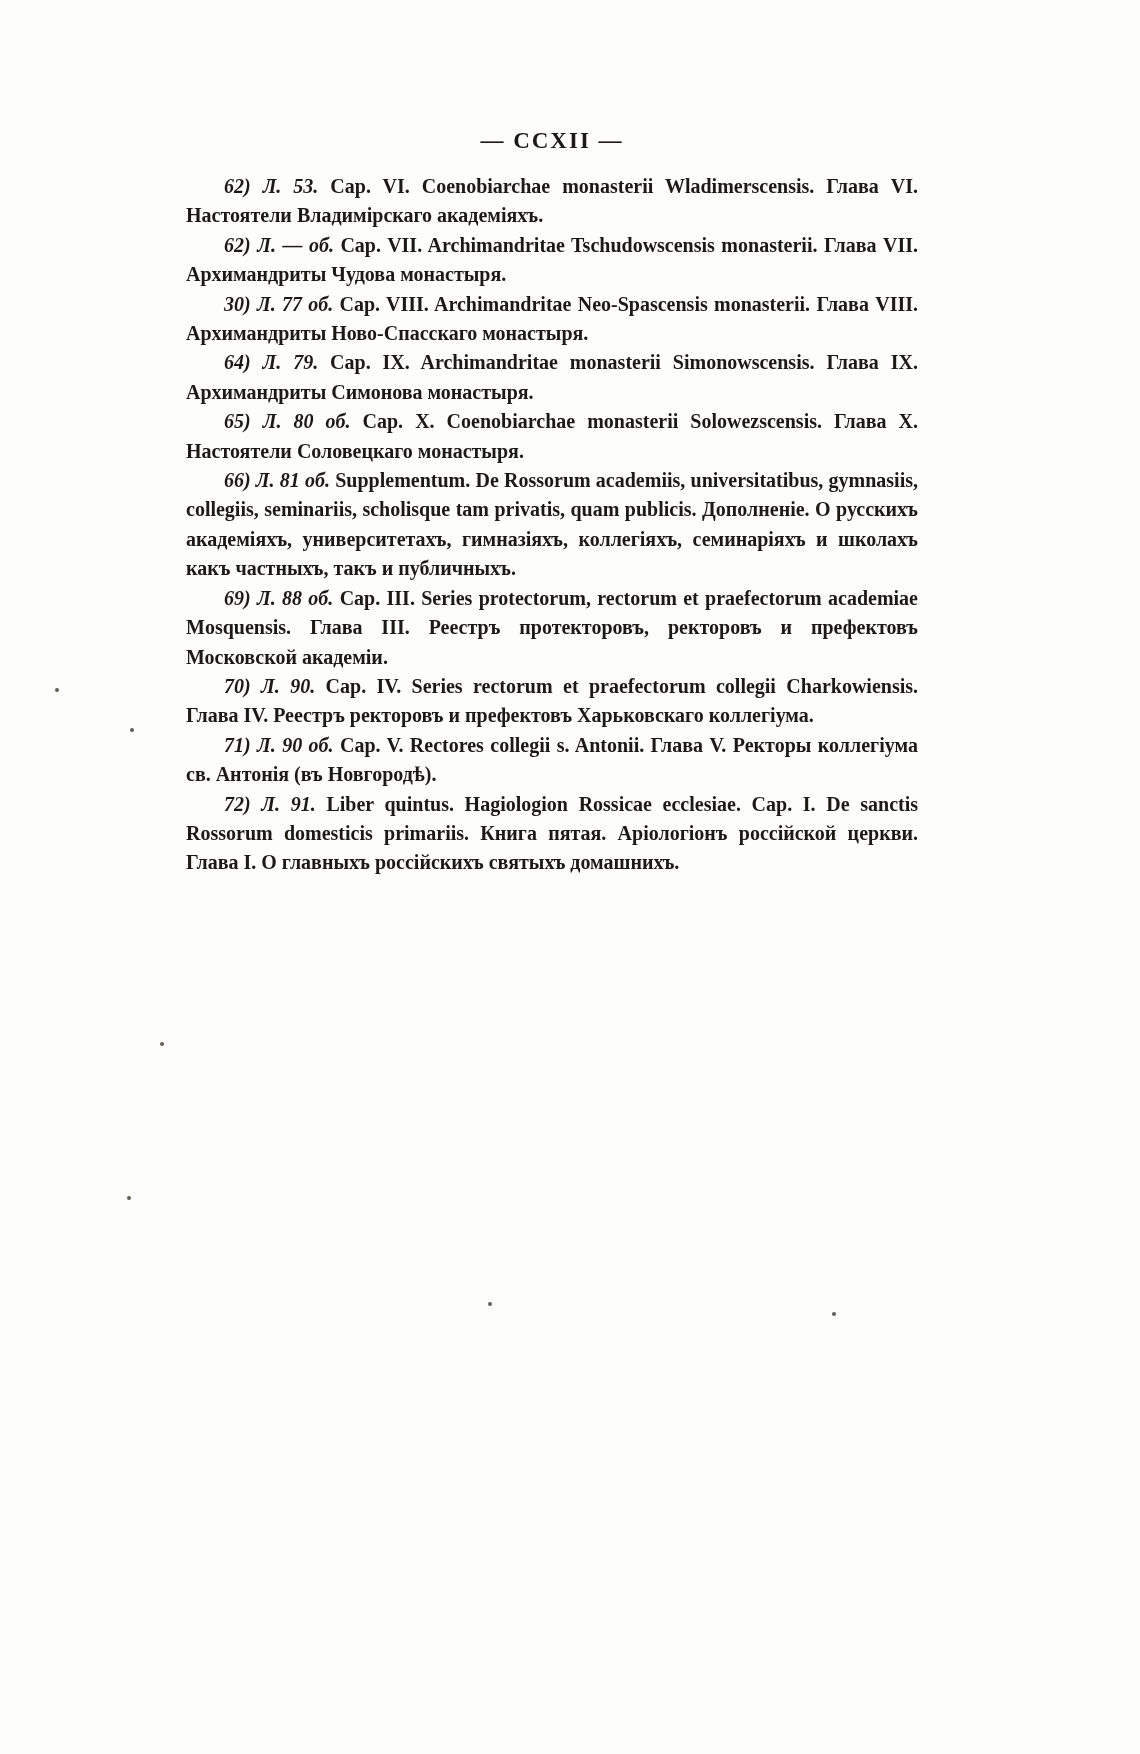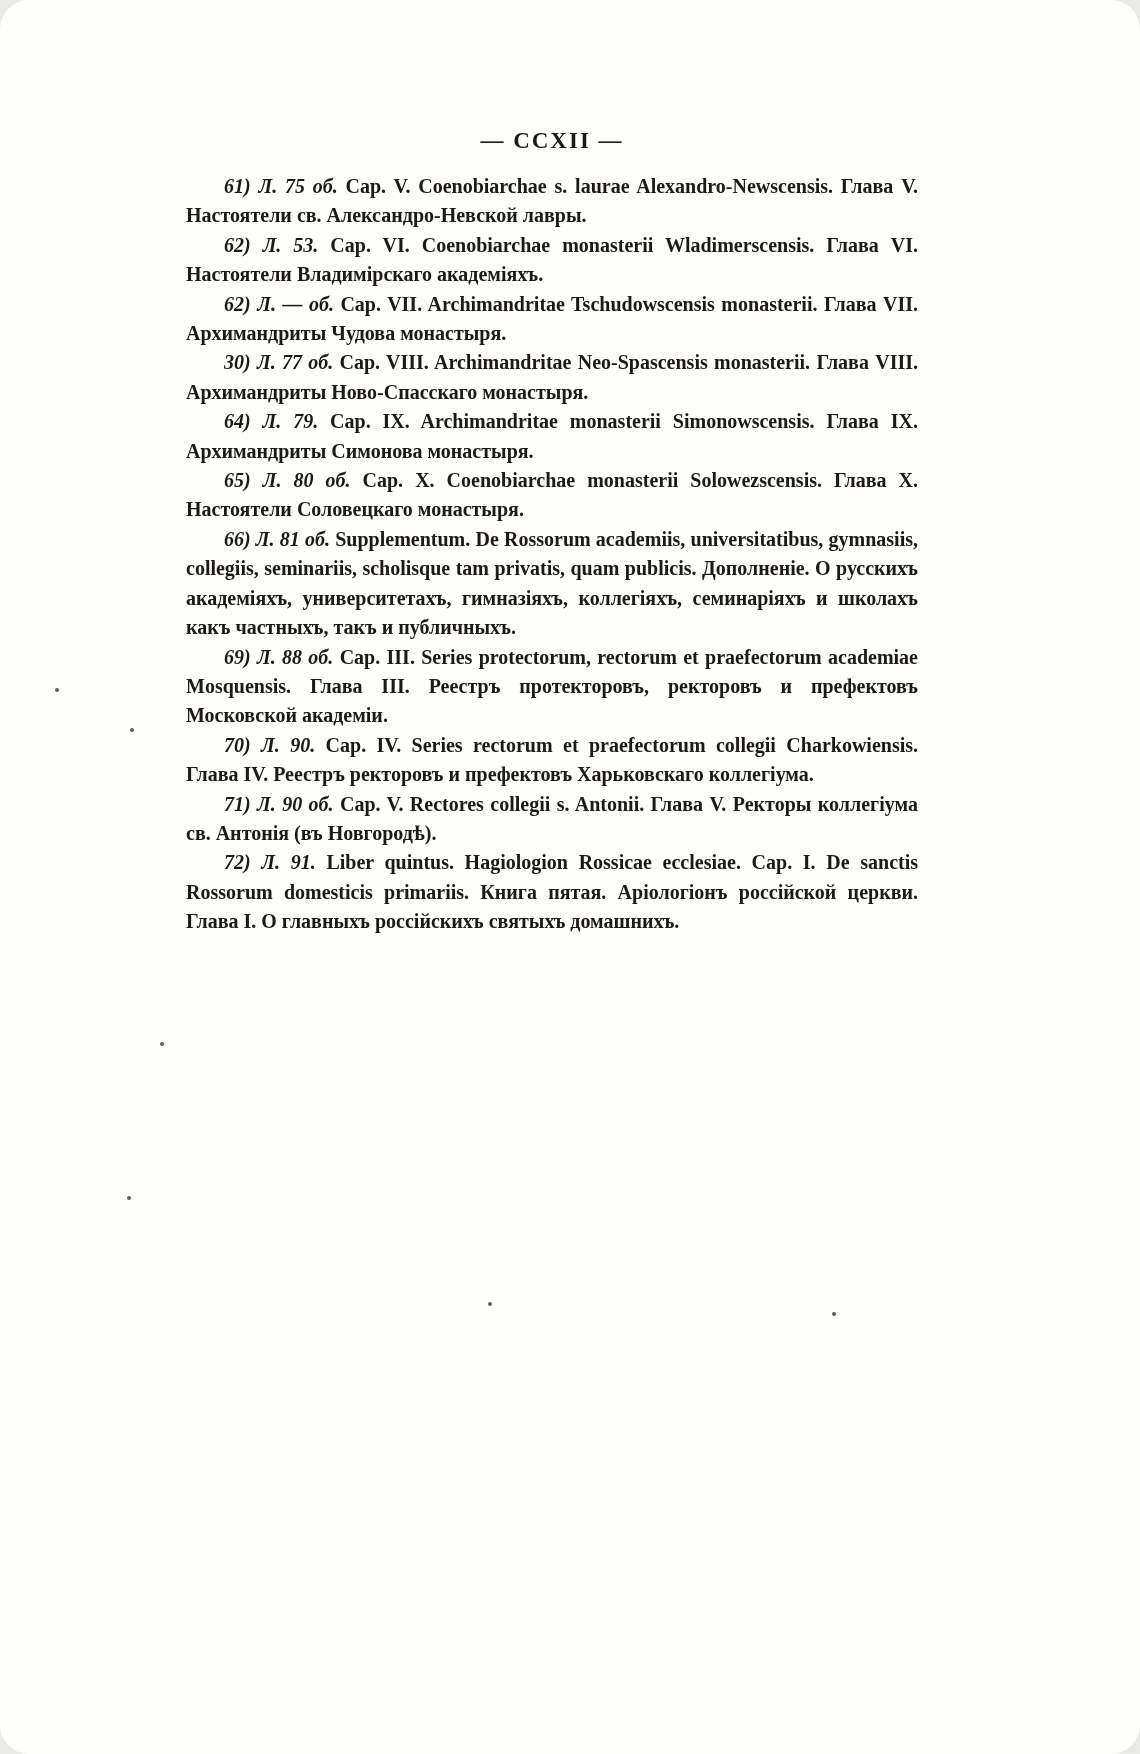--- a/index.html
+++ b/index.html
@@ -9,21 +9,20 @@
   }
   .page {
     position: relative;
     width: 1140px;
     height: 1754px;
     margin: 0 auto;
     background: #fdfdfb;
     color: #1c1916;
     font-family: "Liberation Serif", "DejaVu Serif", serif;
     overflow: hidden;
-    border-radius: 29px;
   }
   .page-header {
     position: absolute;
     top: 128px;
     left: 186px;
     width: 732px;
     text-align: center;
     font-size: 23px;
     font-weight: 700;
     letter-spacing: 2px;
@@ -57,21 +56,20 @@
 </style>
 </head>
 <body>
 
 <div class="page">
 
   <div class="page-header">— CCXII —</div>
 
   <div class="content">
 
-    <p class="entry"><span class="entry-ref">61) Л. 75 об.</span> <span class="entry-text">Cap. V. Coenobiarchae s. laurae Alexandro-Newscensis. Глава V. Настоятели св. Александро-Невской лавры.</span></p>
 
     <p class="entry"><span class="entry-ref">62) Л. 53.</span> <span class="entry-text">Cap. VI. Coenobiarchae monasterii Wladimerscensis. Глава VI. Настоятели Владимірскаго академіяхъ.</span></p>
 
     <p class="entry"><span class="entry-ref">62) Л. — об.</span> <span class="entry-text">Cap. VII. Archimandritae Tschudowscensis monasterii. Глава VII. Архимандриты Чудова монастыря.</span></p>
 
     <p class="entry"><span class="entry-ref">30) Л. 77 об.</span> <span class="entry-text">Cap. VIII. Archimandritae Neo-Spascensis monasterii. Глава VIII. Архимандриты Ново-Спасскаго монастыря.</span></p>
 
     <p class="entry"><span class="entry-ref">64) Л. 79.</span> <span class="entry-text">Cap. IX. Archimandritae monasterii Simonowscensis. Глава IX. Архимандриты Симонова монастыря.</span></p>
 
     <p class="entry"><span class="entry-ref">65) Л. 80 об.</span> <span class="entry-text">Cap. X. Coenobiarchae monasterii Solowezscensis. Глава X. Настоятели Соловецкаго монастыря.</span></p>

